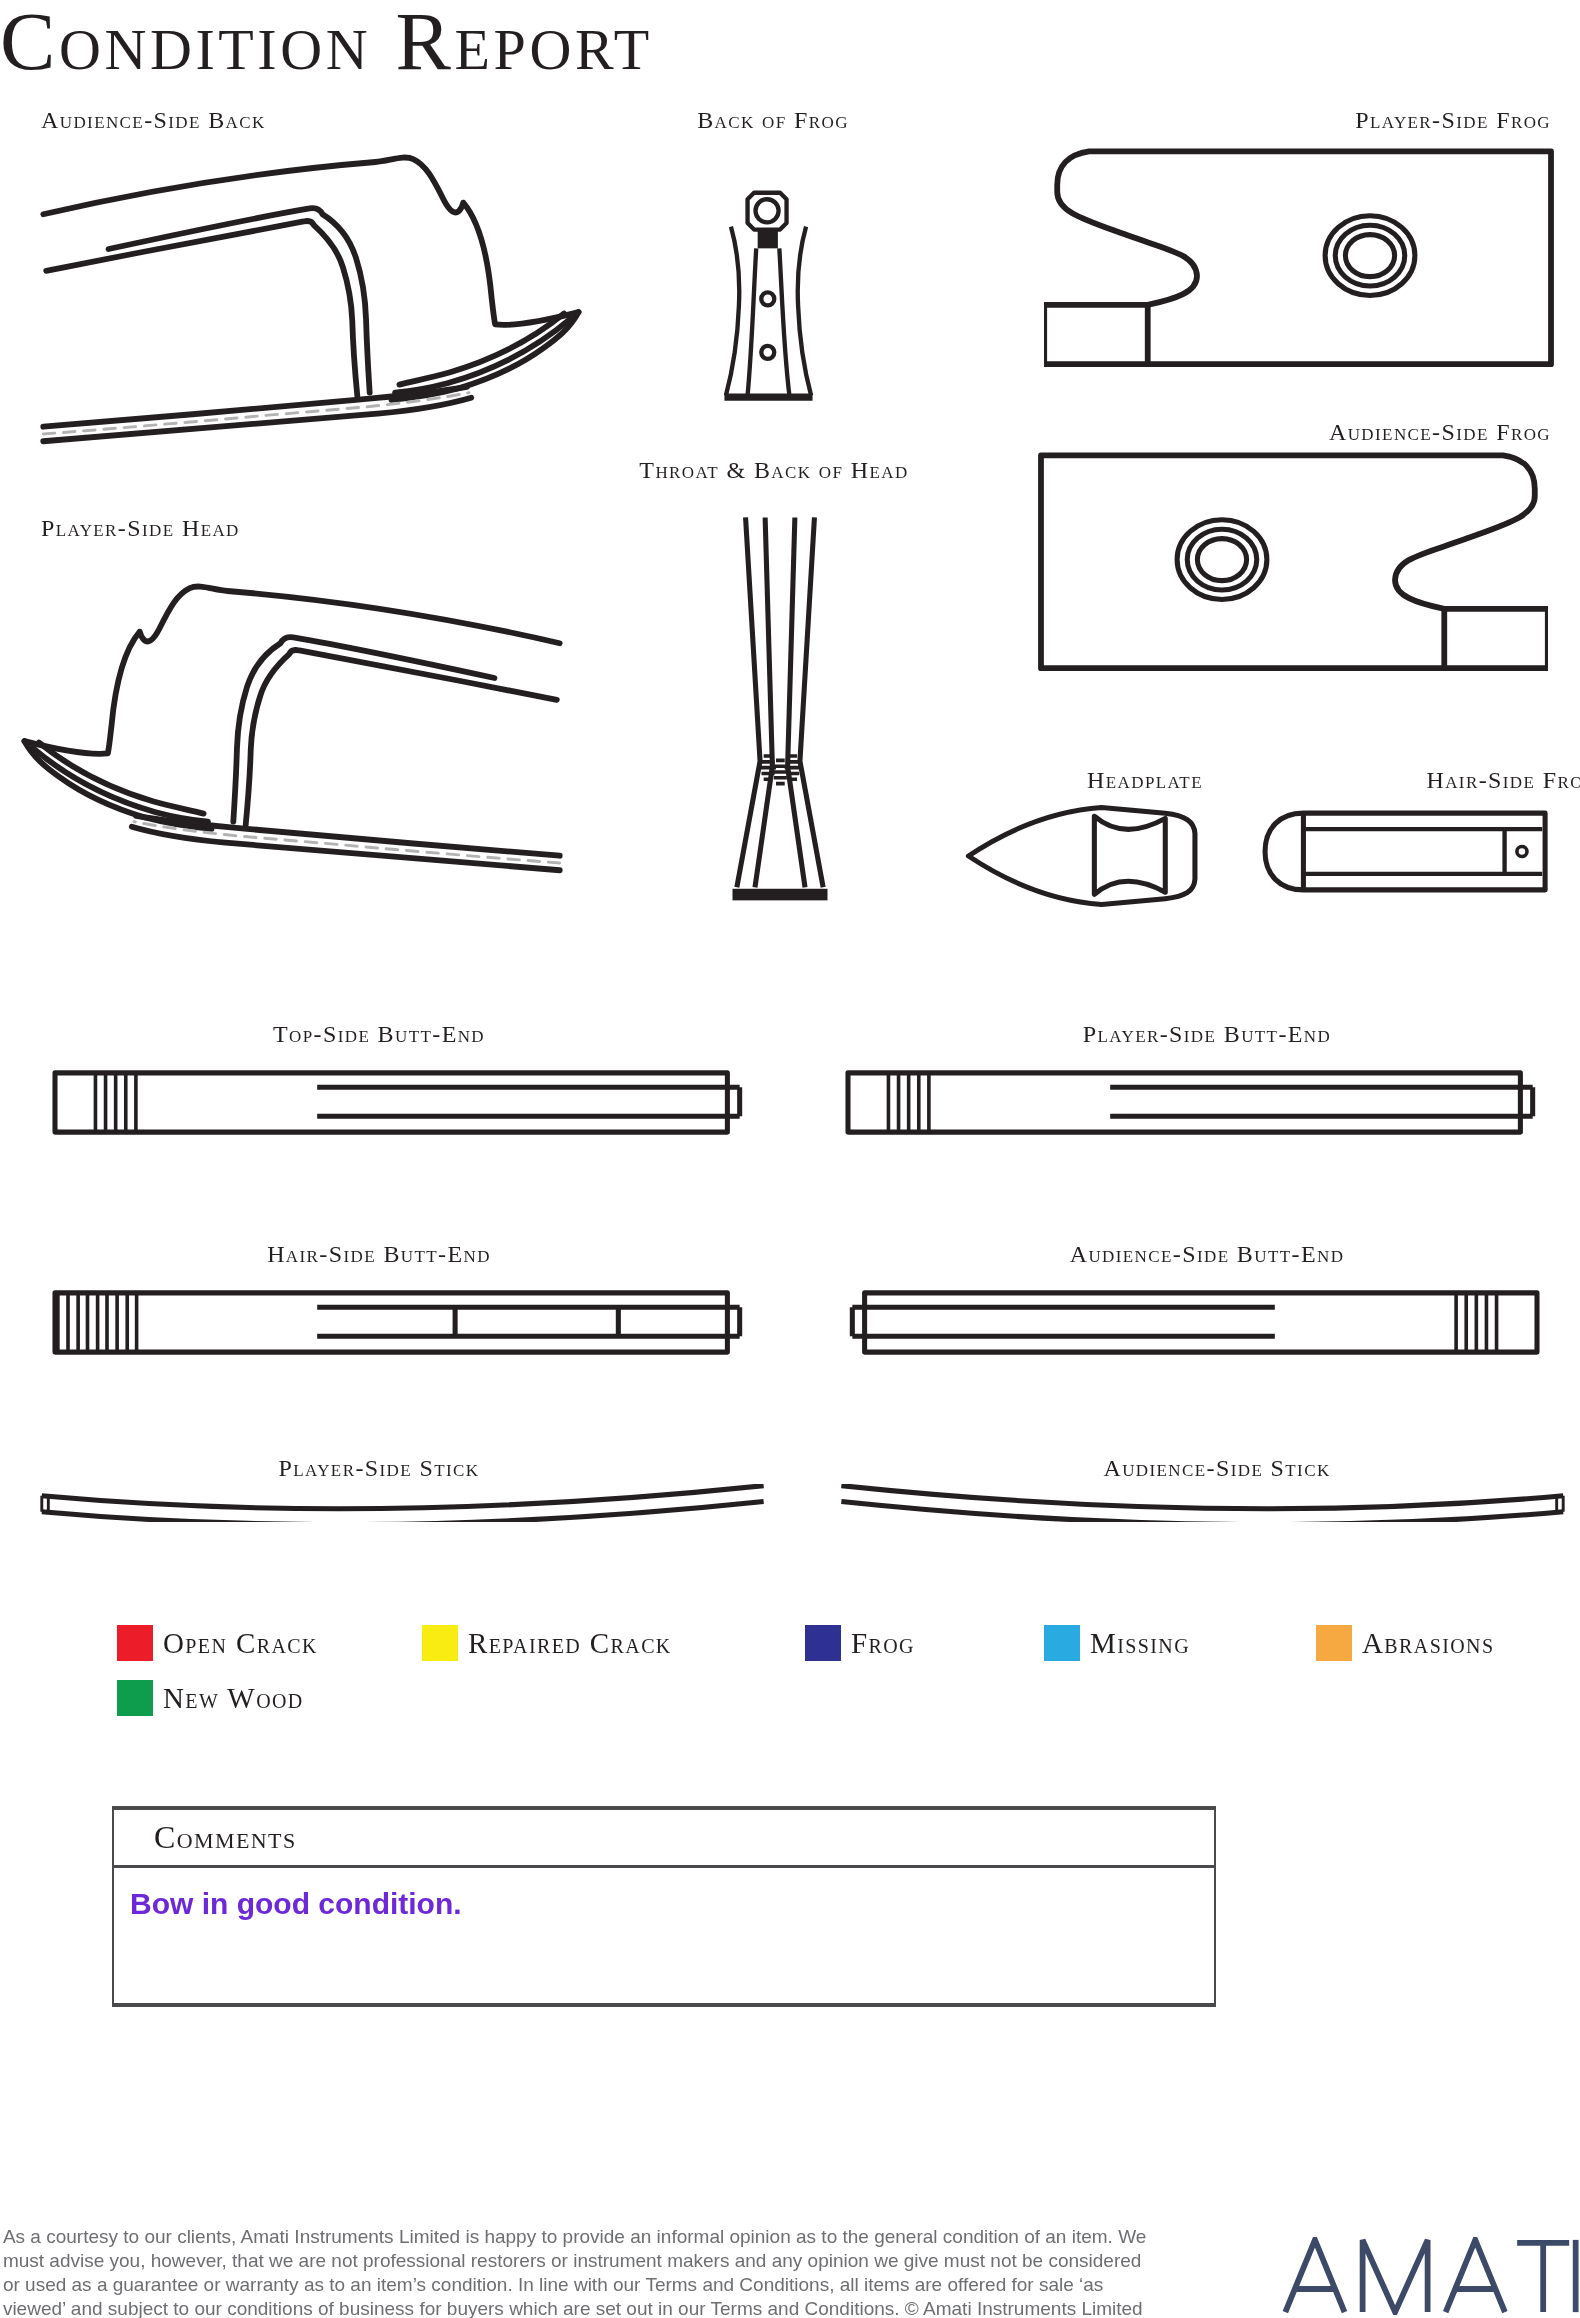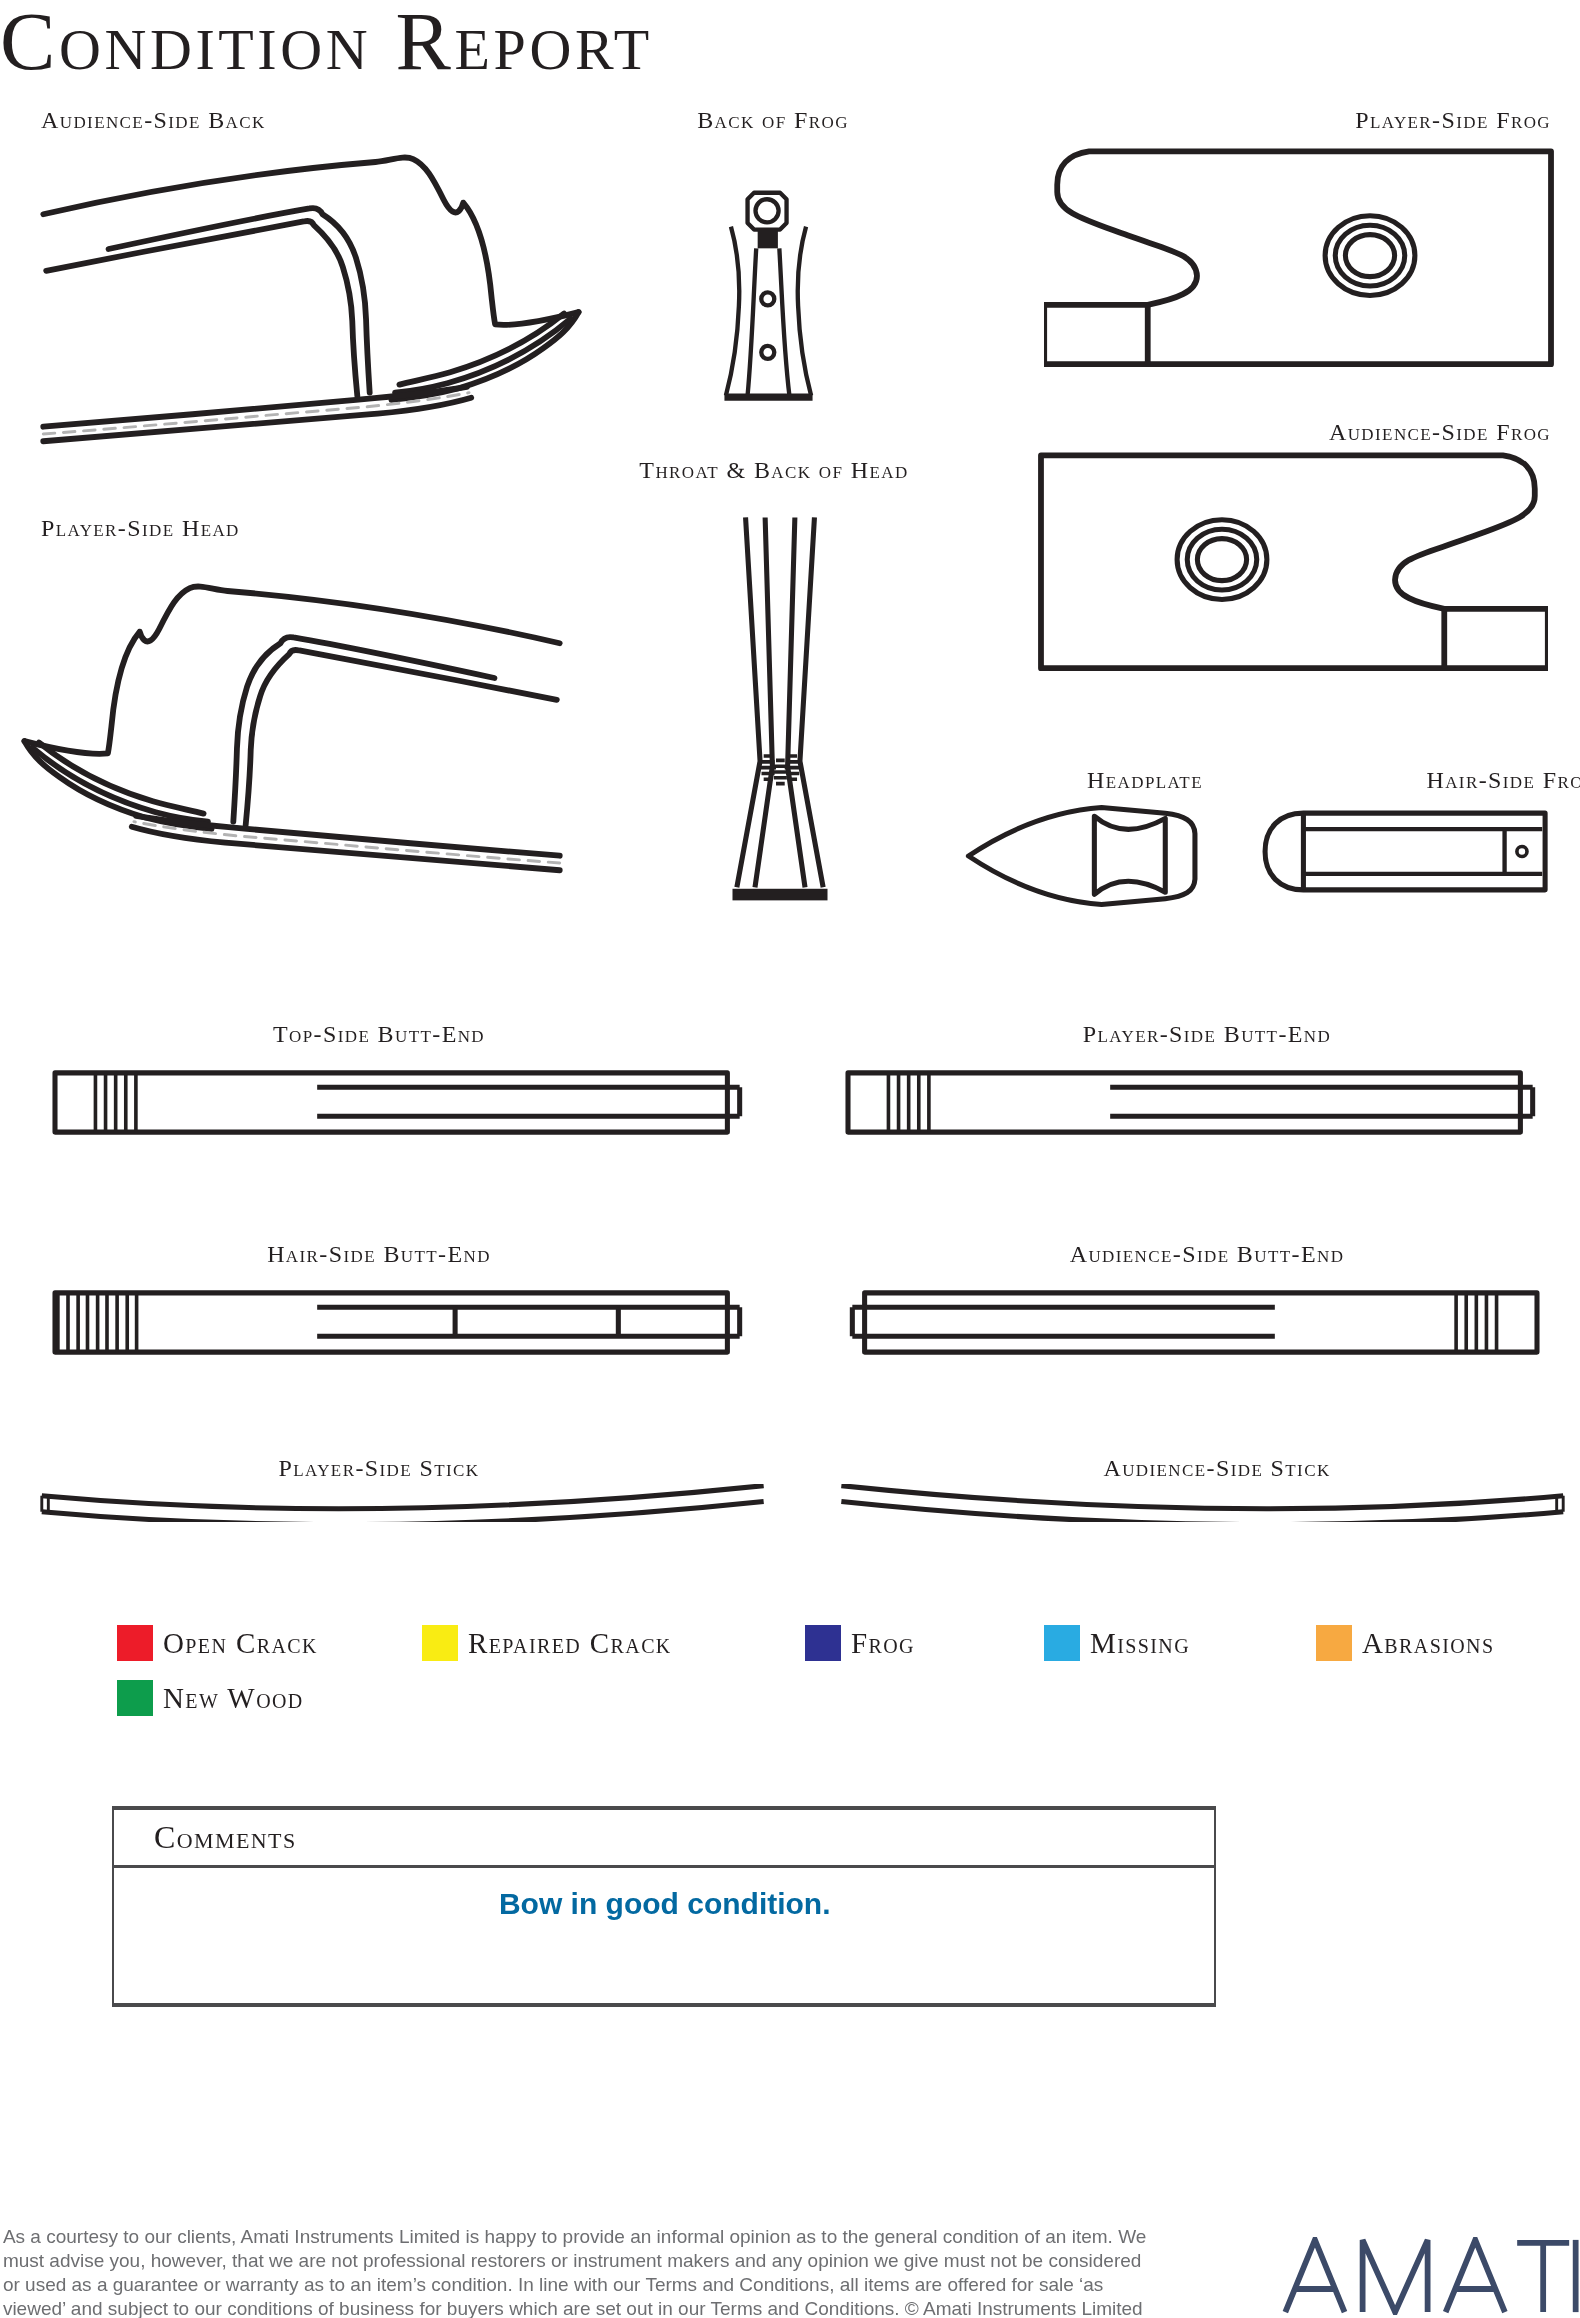--- a/index.html
+++ b/index.html
@@ -10,25 +10,25 @@
          font-weight:400;}
   .lbl{position:absolute;font-variant:small-caps;font-size:24px;letter-spacing:1.4px;
        white-space:nowrap;line-height:1.1;}
   .lbl.c{transform:translateX(-50%);}
   .draw{position:absolute;}
   .legend-item{position:absolute;display:flex;align-items:center;gap:10px;height:36px;}
   .swatch{width:36px;height:36px;display:inline-block;flex:0 0 auto;}
   .legend-label{font-variant:small-caps;font-size:29px;letter-spacing:1.4px;white-space:nowrap;}
   .comments-box{position:absolute;left:112px;top:1806px;width:1104px;height:201px;
       border-left:2.2px solid #4a4a4c;border-right:2.2px solid #4a4a4c;
-      border-top:4.3px solid #4a4a4c;border-bottom:4.3px solid #4a4a4c;box-sizing:border-box;text-align:center;}
+      border-top:4.3px solid #4a4a4c;border-bottom:4.3px solid #4a4a4c;box-sizing:border-box;}
   .comments-header{height:55px;border-bottom:3.6px solid #4a4a4c;display:flex;align-items:center;
       padding-left:40px;font-variant:small-caps;font-size:32px;letter-spacing:1.4px;}
   .comments-body{padding:19px 14.5px 0 16px;font-family:"Liberation Sans",sans-serif;
-      font-weight:bold;font-size:30px;color:#0369a1;}
+      font-weight:bold;font-size:30px;color:#6d28d9;}
   .footer-text{position:absolute;left:2.9px;top:2225px;width:1145px;
       font-family:"Liberation Sans",sans-serif;font-size:19px;line-height:24px;}
   .logo{position:absolute;left:1281px;top:2237px;}
 </style>
 </head>
 <body>
 
 <div class="page">
 
   <svg width="0" height="0" style="position:absolute" aria-hidden="true">

